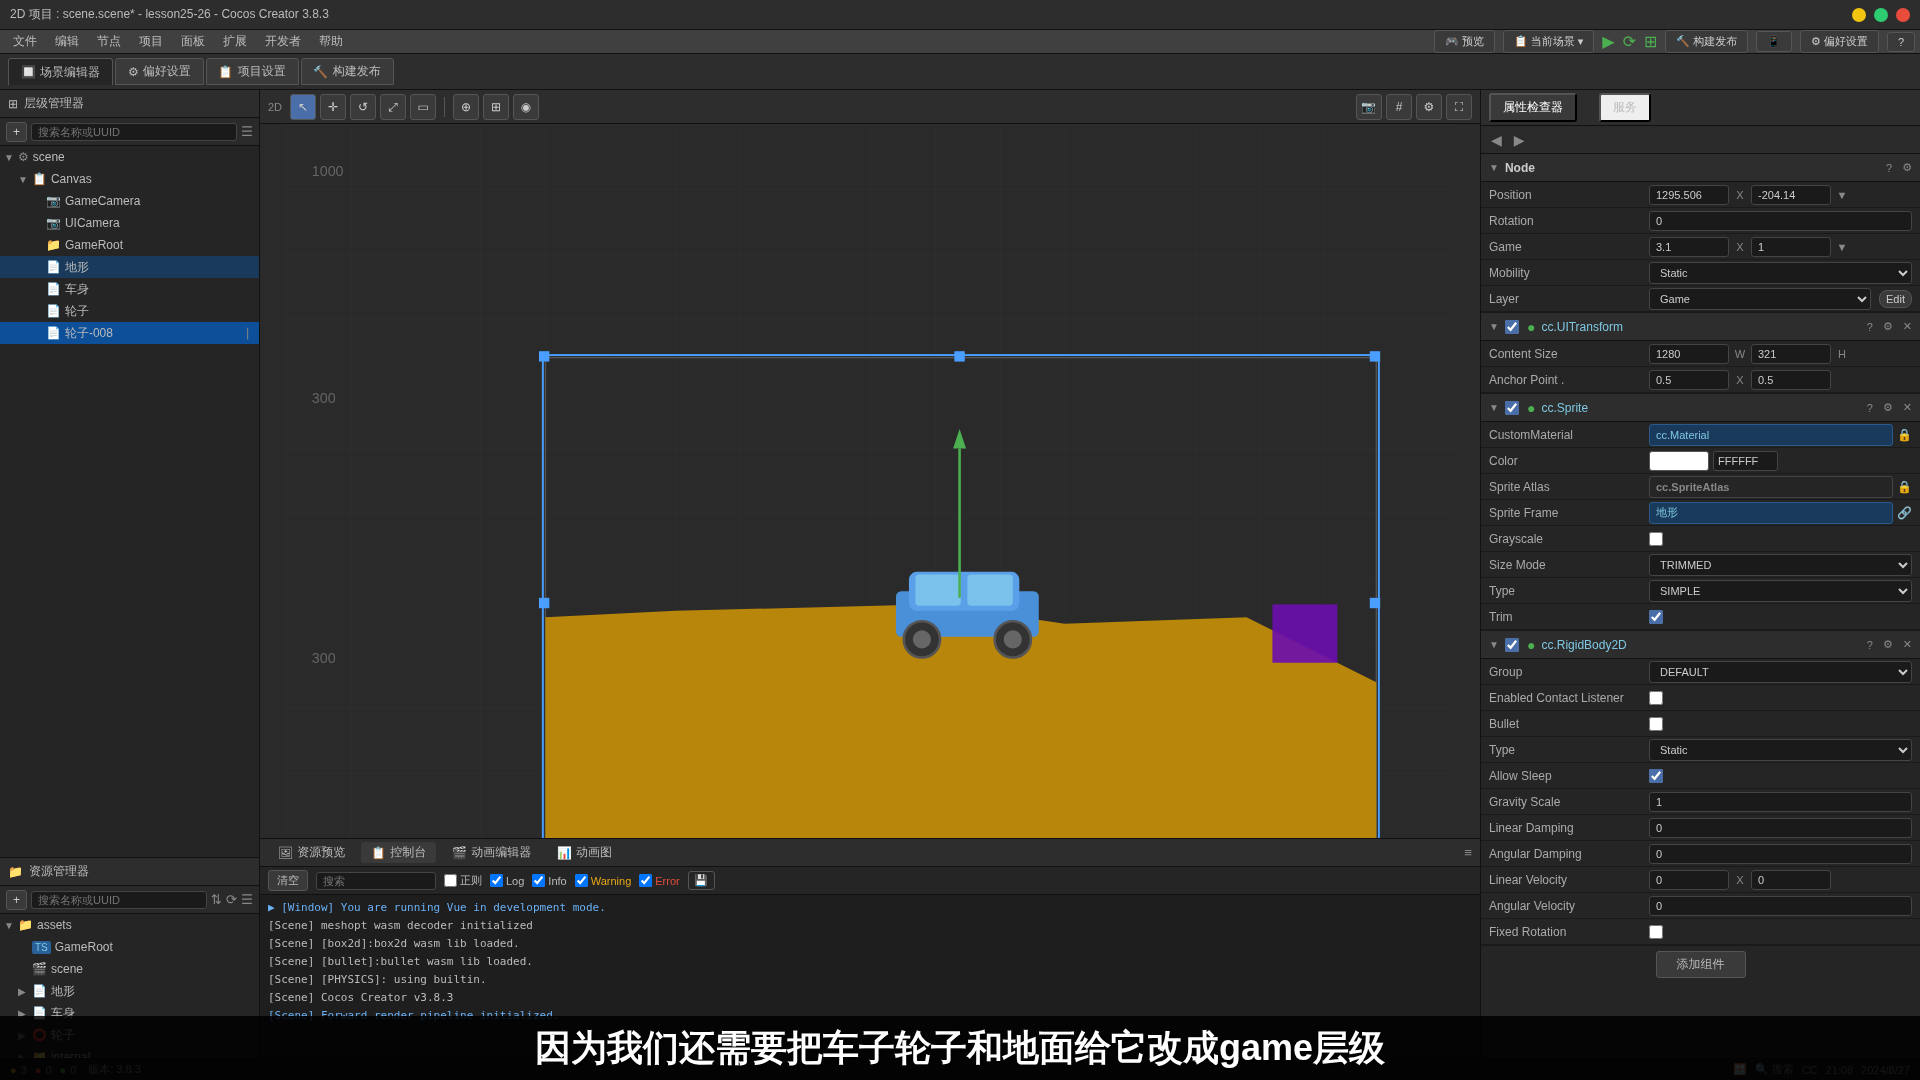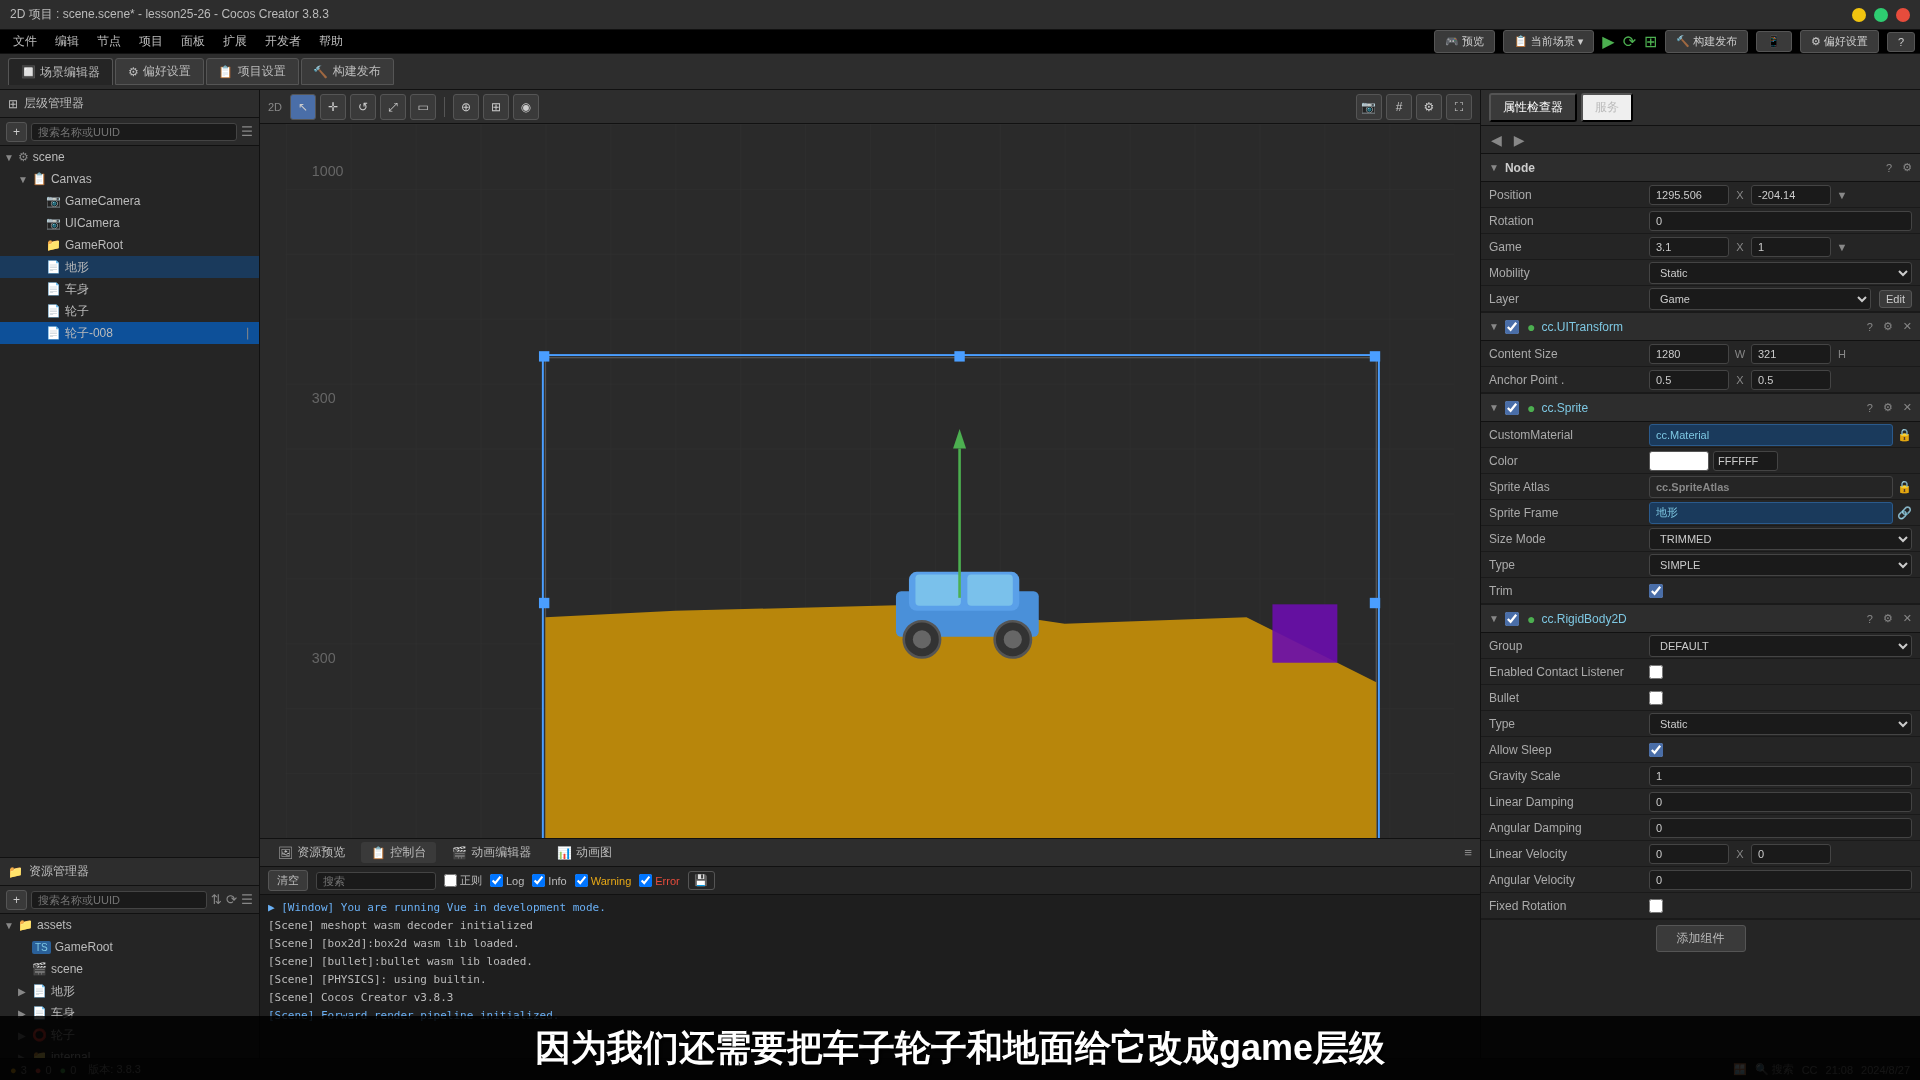--- a/index.html
+++ b/index.html
@@ -39,21 +39,21 @@
       height: 14px;
       border-radius: 50%;
       cursor: pointer;
     }
     .title-btn.min { background: #f1c40f; }
     .title-btn.max { background: #2ecc71; }
     .title-btn.close { background: #e74c3c; }
 
     
     .menu-bar {
-      background: #000000;
+      background: #404040;
       height: 24px;
       display: flex;
       align-items: center;
       padding: 0 5px;
       border-bottom: 1px solid #111;
       flex-shrink: 0;
       gap: 2px;
     }
     .menu-item {
       padding: 2px 8px;
@@ -303,21 +303,21 @@
       flex-direction: column;
       border-left: 1px solid #111;
       flex-shrink: 0;
     }
     .inspector-tabs {
       height: 36px;
       background: #2d2d2d;
       display: flex;
       align-items: center;
       padding: 0 8px;
-      gap: 4px;
+      gap: 22px;
       border-bottom: 1px solid #111;
       flex-shrink: 0;
     }
     .inspector-tab {
       padding: 4px 12px;
       cursor: pointer;
       color: #bbb;
       font-size: 12px;
       border-radius: 3px;
     }
@@ -924,21 +924,21 @@
               </select>
             </div>
           </div>
 
           <div class="insp-row">
             <span class="insp-label">Layer</span>
             <div class="insp-value">
               <select class="insp-dropdown">
                 <option>Game</option>
               </select>
-              <button style="background:#3a3a3a;border:1px solid #555;color:#ccc;padding:2px 6px;border-radius:3px;cursor:pointer;font-size:11px;margin-left:4px;">Edit</button>
+              <button style="background:#3a3a3a;border:1px solid #555;color:#ccc;padding:2px 6px;border-radius:8px;cursor:pointer;font-size:11px;margin-left:4px;">Edit</button>
             </div>
           </div>
         </div>
 
         <div class="insp-section">
           <div class="insp-section-header">
             <span class="expand-icon">▼</span>
             <input type="checkbox" class="insp-section-checkbox" checked="" style="">
             <span style="color:#4caf50; font-size:14px;">●</span>
             <span class="component-name">cc.UITransform</span>
@@ -1003,20 +1003,26 @@
           </div>
 
           <div class="insp-row">
             <span class="insp-label">Sprite Frame</span>
             <div class="insp-value">
               <div class="insp-sprite-frame">地形</div>
               <span class="insp-link-icon">🔗</span>
             </div>
           </div>
 
+          <div class="insp-row">
+            <span class="insp-label">Grayscale</span>
+            <div class="insp-value">
+              <input type="checkbox" class="insp-checkbox" style="">
+            </div>
+          </div>
 
           <div class="insp-row">
             <span class="insp-label">Size Mode</span>
             <div class="insp-value">
               <select class="insp-dropdown">
                 <option>TRIMMED</option>
               </select>
             </div>
           </div>
 

